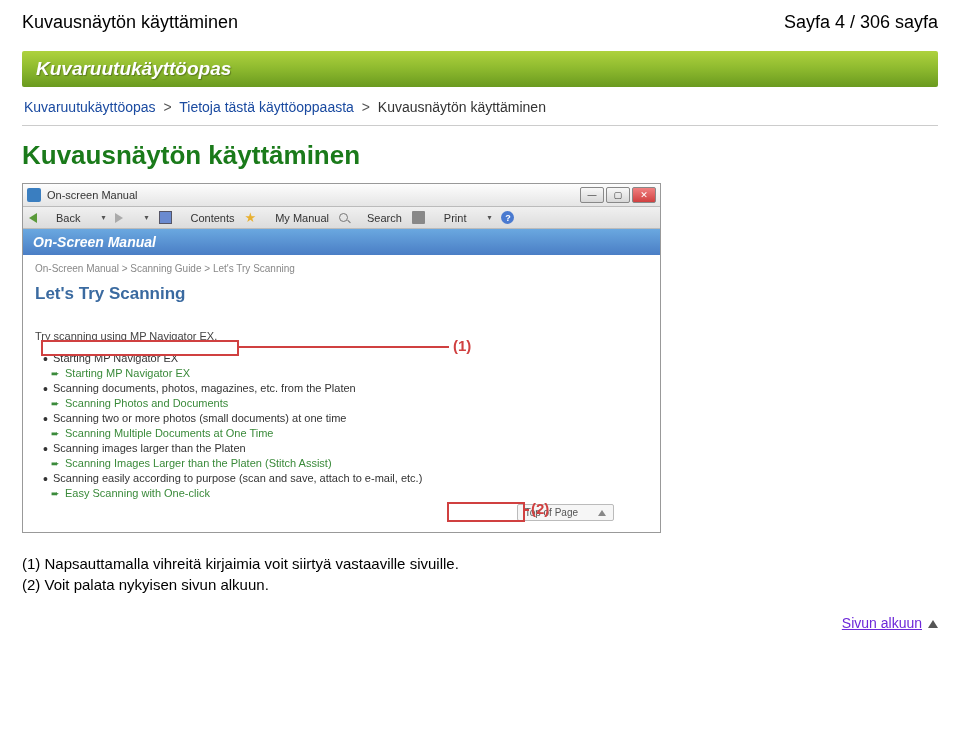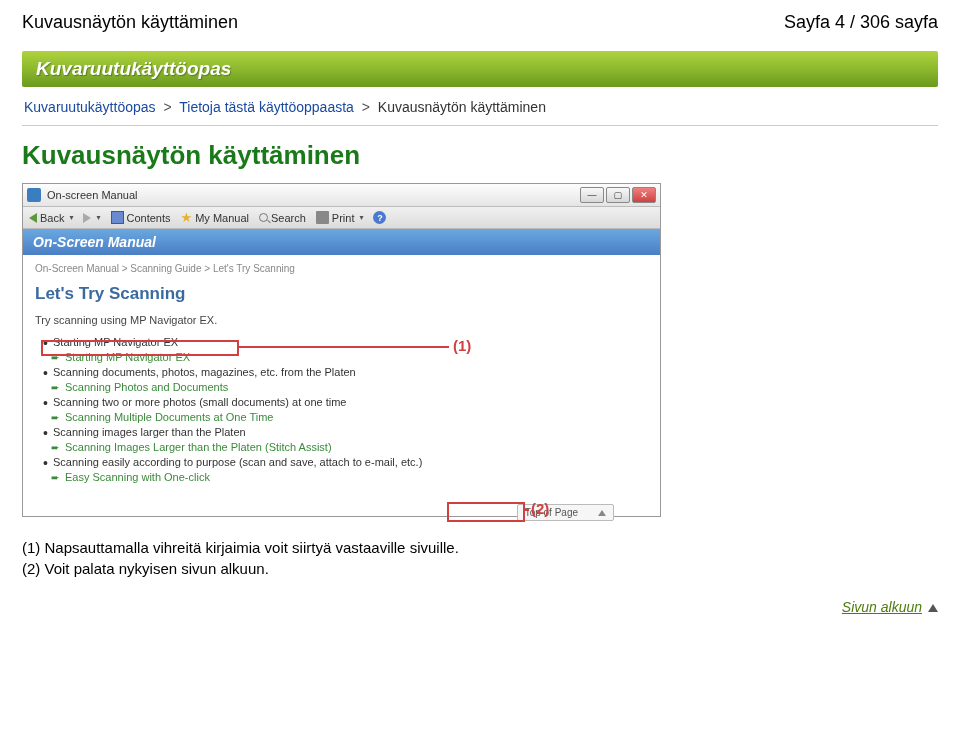--- a/index.html
+++ b/index.html
@@ -19,56 +19,56 @@
   .hr1 { border: none; border-top: 1px solid #ccc; margin: 6px 0 14px; }
   .h1 { color: #1a7a1a; font-size: 26px; font-weight: bold; margin-bottom: 12px; }
   .shot-frame { border: 1px solid #999; width: 639px; background: #f4f4f4; }
   .titlebar { display: flex; align-items: center; background: linear-gradient(to bottom, #fdfdfd, #e5e5e5); padding: 3px 4px; gap: 6px; font-size: 11px; border-bottom: 1px solid #bbb; }
   .titlebar .app-ico { width: 14px; height: 14px; background: #3a7ec0; border-radius: 2px; }
   .titlebar .tbt { flex: 1; color: #333; }
   .wbtns { display: flex; gap: 2px; }
   .wbtn { width: 24px; height: 16px; border: 1px solid #888; background: linear-gradient(#f8f8f8,#d8d8d8); border-radius: 2px; display:flex; align-items:center; justify-content:center; font-size:9px; color:#333;}
   .wbtn.cl { background: linear-gradient(#f08080,#d04040); color:#fff;}
   .toolbar { display: flex; align-items: center; background: linear-gradient(#f0f0f0,#dcdcdc); padding: 4px 6px; gap: 10px; font-size: 11px; color: #333; border-bottom: 1px solid #bbb; }
-  .toolbar .tbut { display:flex; align-items:center; gap:3px; }
+  .toolbar .tbut { display:flex; align-items:center; gap:19px; }
   .ico { display:inline-block; width:13px; height:13px; }
   .ico-back { width:0; height:0; border-top:5px solid transparent; border-bottom:5px solid transparent; border-right:8px solid #5a9a3a; }
   .ico-fwd { width:0; height:0; border-top:5px solid transparent; border-bottom:5px solid transparent; border-left:8px solid #aaa; }
   .ico-book { background:#6a8ad0; border:1px solid #556; }
   .ico-star { color:#e8b030; font-size:13px; line-height:1; }
   .ico-mag { border:1px solid #777; border-radius:50%; width:9px; height:9px; position:relative;}
   .ico-mag:after{content:""; position:absolute; width:4px; height:1px; background:#777; right:-4px; bottom:-1px; transform:rotate(45deg);}
   .ico-print { background:#888; border-radius:1px;}
   .ico-help { background:#4a7ad0; border-radius:50%; color:#fff; display:flex; align-items:center; justify-content:center; font-size:9px; font-weight:bold;}
   .dd { font-size:8px; color:#555; margin-left:2px;}
   .subhead { background: linear-gradient(#6aa8e0,#4a7ec5); color:#fff; font-style:italic; font-weight:bold; padding:5px 10px; font-size:14px; }
   .content { background:#fff; padding:8px 12px 30px; position: relative; }
   .crumb2 { font-size:10px; color:#888; margin-bottom:10px; }
-  .ch1 { color:#3a6aa0; font-size:17px; font-weight:bold; margin-bottom:10px; }
+  .ch1 { color:#3a6aa0; font-size:17px; font-weight:bold; margin-bottom:26px; }
   .intro { font-size:11px; color:#444; margin-bottom:10px; }
   .list { list-style:none; padding-left: 8px; }
   .list li { font-size:11px; color:#333; margin: 3px 0; position:relative; padding-left:10px;}
   .list li:before { content:"•"; position:absolute; left:0; top:-1px; font-size:14px;}
   .list .sub { color:#3a8a3a; padding-left: 22px; margin-top:1px; margin-bottom:3px; font-size:11px;}
   .list .sub:before { content:"➨"; color:#3a8a3a; left:8px; font-size:10px; top:1px;}
   .redbox { position:absolute; border:2px solid #d04040; pointer-events:none; }
   .redbox.r1 { left: 18px; top: 85px; width: 198px; height: 16px; }
   .redbox.r2 { left: 424px; top: 247px; width: 78px; height: 20px; }
   .marker { position:absolute; color:#d04040; font-weight:bold; font-size:15px; }
   .marker .dash { display:inline-block; border-top:2px solid #d04040; vertical-align:middle; }
   .m1 { left: 216px; top: 82px; }
   .m1 .dash { width: 210px; margin-right:4px; }
   .m2 { left: 502px; top: 245px; }
   .m2 .dash { width: 4px; margin-right:2px; }
   .topofpage { position:absolute; right: 46px; top: 249px; border:1px solid #bbb; background:#f6f6f6; font-size:10px; color:#555; padding:2px 7px; border-radius:2px; display:flex; align-items:center; gap:20px;}
   .arrowup { width:0; height:0; border-left:4px solid transparent; border-right:4px solid transparent; border-bottom:6px solid #888;}
   .notes { font-size:15px; margin-top: 22px; }
   .notes p { margin: 4px 0; }
   .foot-link { text-align:right; margin-top: 22px; font-size:14px; }
-  .foot-link a { color:#4d7c0f; text-decoration: underline; font-style: italic; }
+  .foot-link a { color:#6d28d9; text-decoration: underline; }
   .foot-link .up { display:inline-block; width:0; height:0; border-left:5px solid transparent; border-right:5px solid transparent; border-bottom:8px solid #555; margin-left:6px; vertical-align:middle;}
 </style>
 </head>
 <body>
 
 <div class="page">
   <div class="header-row">
     <div>Kuvausnäytön käyttäminen</div>
     <div>Sayfa 4 / 306 sayfa</div>
   </div>

